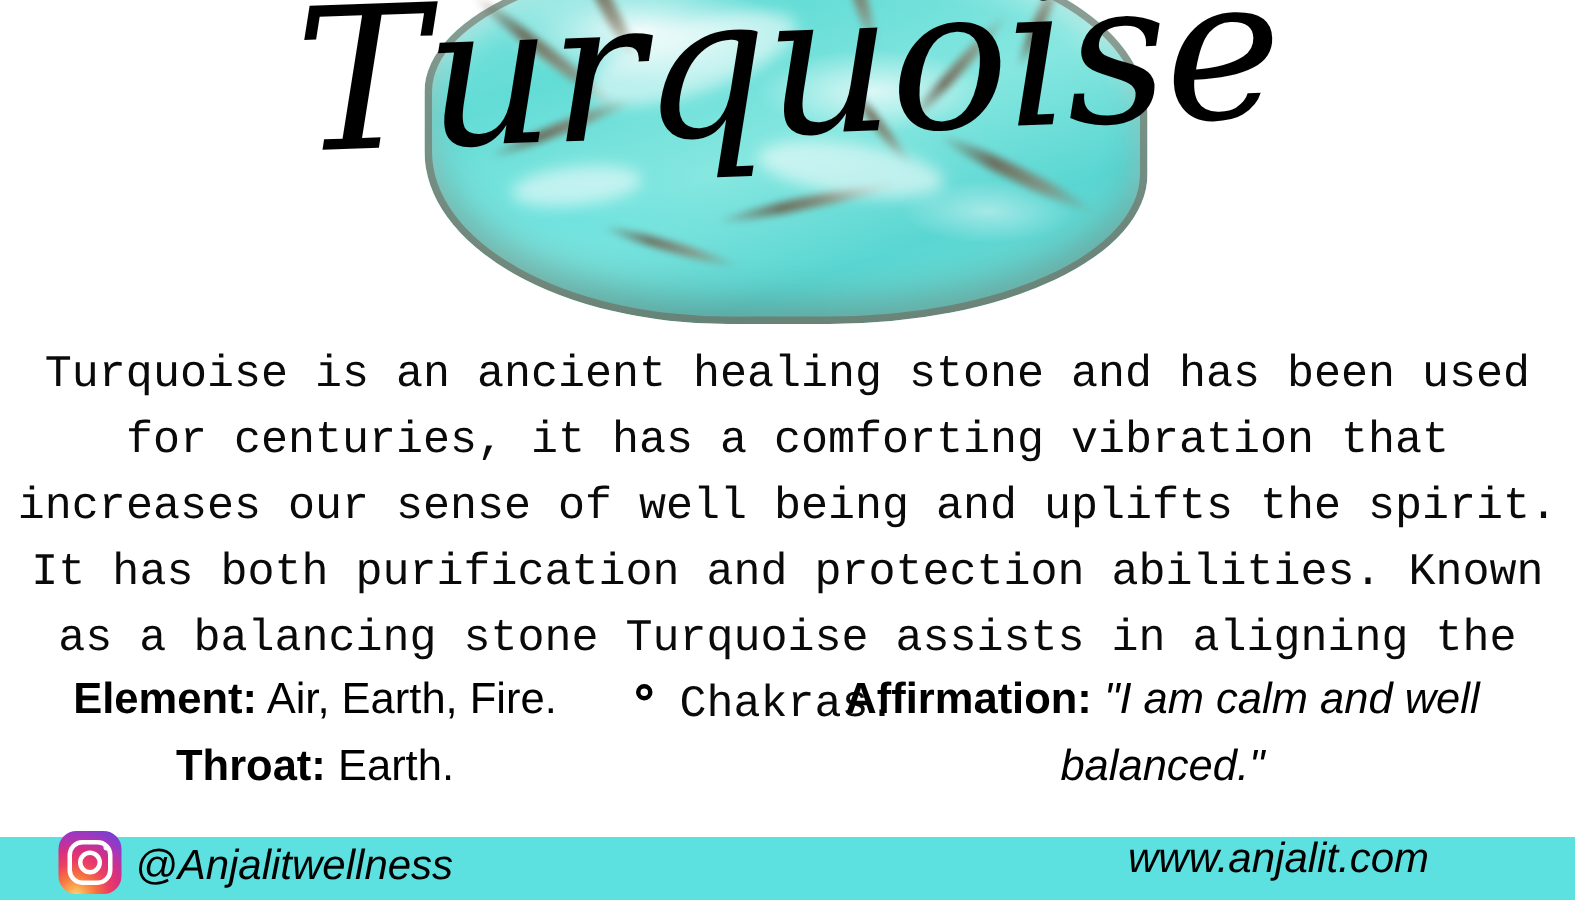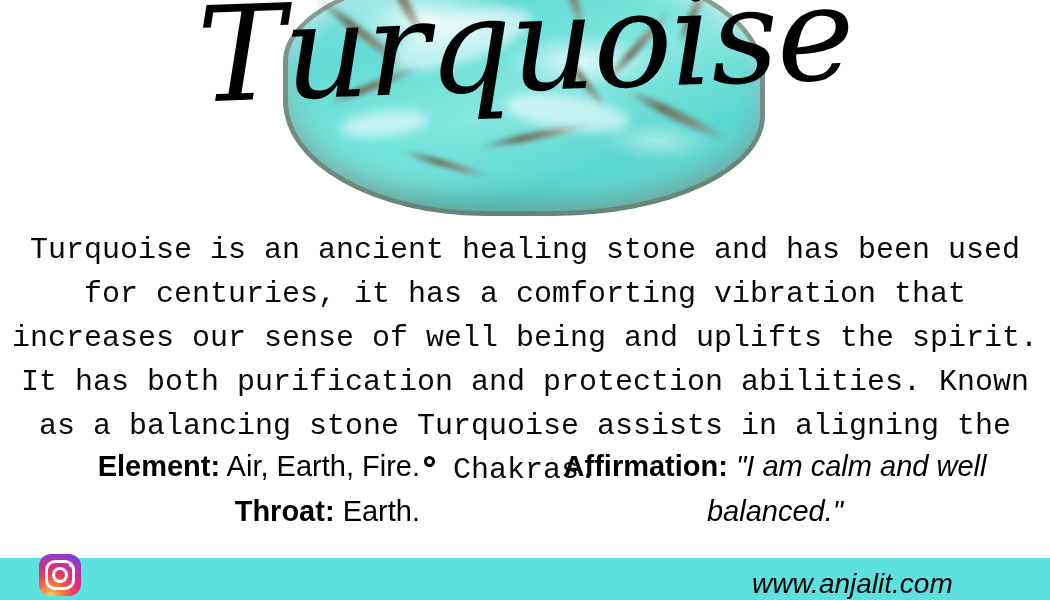--- a/index.html
+++ b/index.html
@@ -117,21 +117,21 @@
     left: 0;
     top: 444px;
     width: 1050px;
     height: 96px;
   }
   .attrs-left {
     position: absolute;
     left: 0;
     top: 0;
     width: 420px;
-    text-align: right;
+    text-align: center;
     font-size: 29px;
     line-height: 45px;
   }
   .attrs-left .k { font-weight: bold; }
   .bullet-dot {
     position: absolute;
     left: 424px;
     top: 456px;
     width: 11px;
     height: 11px;
@@ -203,21 +203,20 @@
     white-space: nowrap;
   }
   .website {
     position: absolute;
     left: 752px;
     top: -2px;
     font-size: 28px;
     font-style: italic;
     color: #000;
     white-space: nowrap;
-    margin-top: 12px;
   }
 </style>
 </head>
 <body>
 
 <div class="card">
 
   <div class="hero">
     <div class="stone-wrap">
       <div class="stone">
@@ -251,16 +250,17 @@
     </div>
   </div>
   <div class="bullet-dot"></div>
 
   <div class="footer">
     <div class="ig-icon">
       <div class="ring"></div>
       <div class="lens"></div>
       <div class="dot"></div>
     </div>
+    <div class="handle">@Anjalitwellness</div>
     <div class="website">www.anjalit.com</div>
   </div>
 
 </div>
 
 </body></html>

